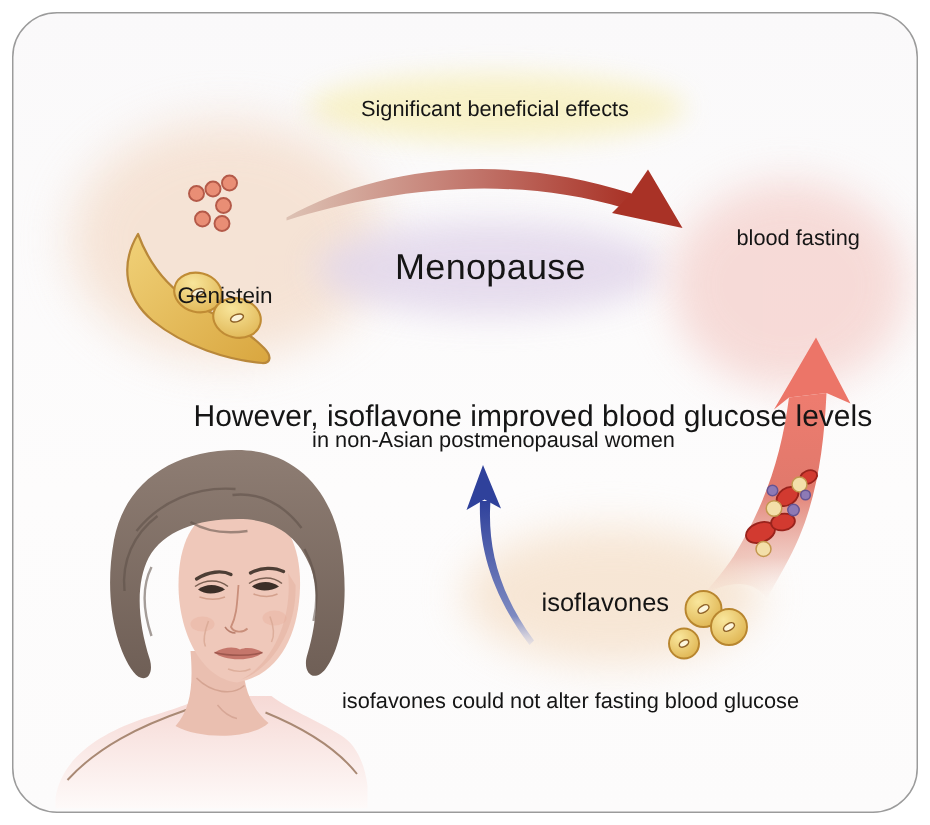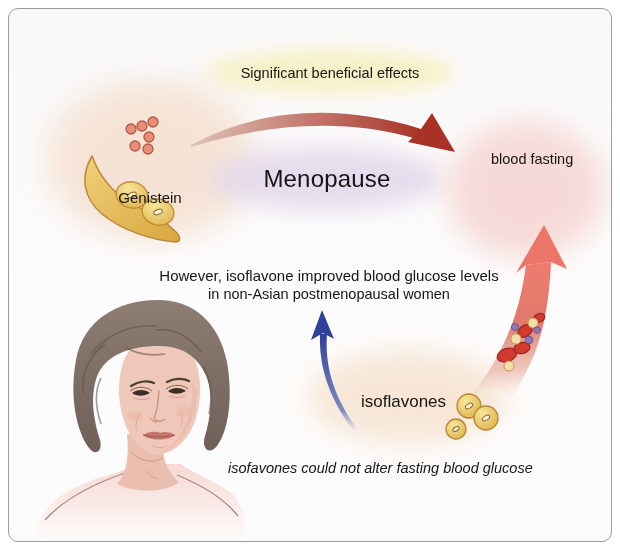--- a/index.html
+++ b/index.html
@@ -3,40 +3,40 @@
 <meta charset="utf-8">
 <style>
   html,body{margin:0;padding:0;background:#ffffff;}
   .stage{
     position:relative;width:620px;height:550px;background:#ffffff;
     font-family:"Liberation Sans","DejaVu Sans",sans-serif;color:#151515;
     overflow:hidden;
   }
   .card{
     position:absolute;left:8px;top:8px;width:602px;height:532px;
-    border:1.3px solid #9b9b9b;border-radius:10px;
+    border:1.3px solid #9b9b9b;border-radius:30px;
     background:linear-gradient(180deg,#faf9fa 0%,#fdfcfc 60%,#fcfbfb 100%);
     overflow:hidden;
   }
   .glow{position:absolute;border-radius:50%;pointer-events:none;}
   .g-banner{left:196px;top:40px;width:252px;height:46px;background:#f7f0c0;opacity:.85;filter:blur(9px);}
   .g-genistein{left:38px;top:72px;width:208px;height:158px;background:#f3d9c5;opacity:.7;filter:blur(16px);}
   .g-menopause{left:202px;top:138px;width:232px;height:64px;background:#e2d7eb;opacity:.85;filter:blur(11px);}
   .g-outcomes{left:438px;top:112px;width:158px;height:138px;background:#f5d3cf;opacity:.8;filter:blur(14px);}
   .g-isoflavones{left:300px;top:342px;width:198px;height:92px;background:#f5dfc8;opacity:.75;filter:blur(14px);}
   .txt{position:absolute;white-space:nowrap;}
   .banner{left:171px;top:56px;width:300px;text-align:center;font-size:14.5px;}
   .genistein-label{left:86px;top:144px;width:110px;text-align:center;font-size:15px;margin-top:36px;}
   .menopause{left:218px;top:156px;width:200px;text-align:center;font-size:24px;font-weight:500;letter-spacing:.2px;}
   .outcomes{left:482px;top:137px;font-size:14.5px;line-height:27.5px;}
   .outcomes span{display:block;}
-  .finding1{left:120px;top:258px;width:400px;text-align:center;font-size:15px;}
+  .finding1{left:120px;top:258px;width:400px;text-align:center;font-size:20px;}
   .finding2{left:120px;top:277px;width:400px;text-align:center;font-size:14.5px;}
   .isoflavones-label{left:352px;top:383px;width:104px;text-align:left;font-size:17px;}
-  .bottom-note{left:219px;top:451px;width:300px;text-align:left;font-size:14.5px;font-style:italic;}
+  .bottom-note{left:219px;top:451px;width:300px;text-align:left;font-size:14.5px;}
   .art{position:absolute;}
 </style>
 </head>
 <body>
 
 <div class="stage">
   <div class="card">
 
     <div class="glow g-banner"></div>
     <div class="glow g-genistein"></div>

